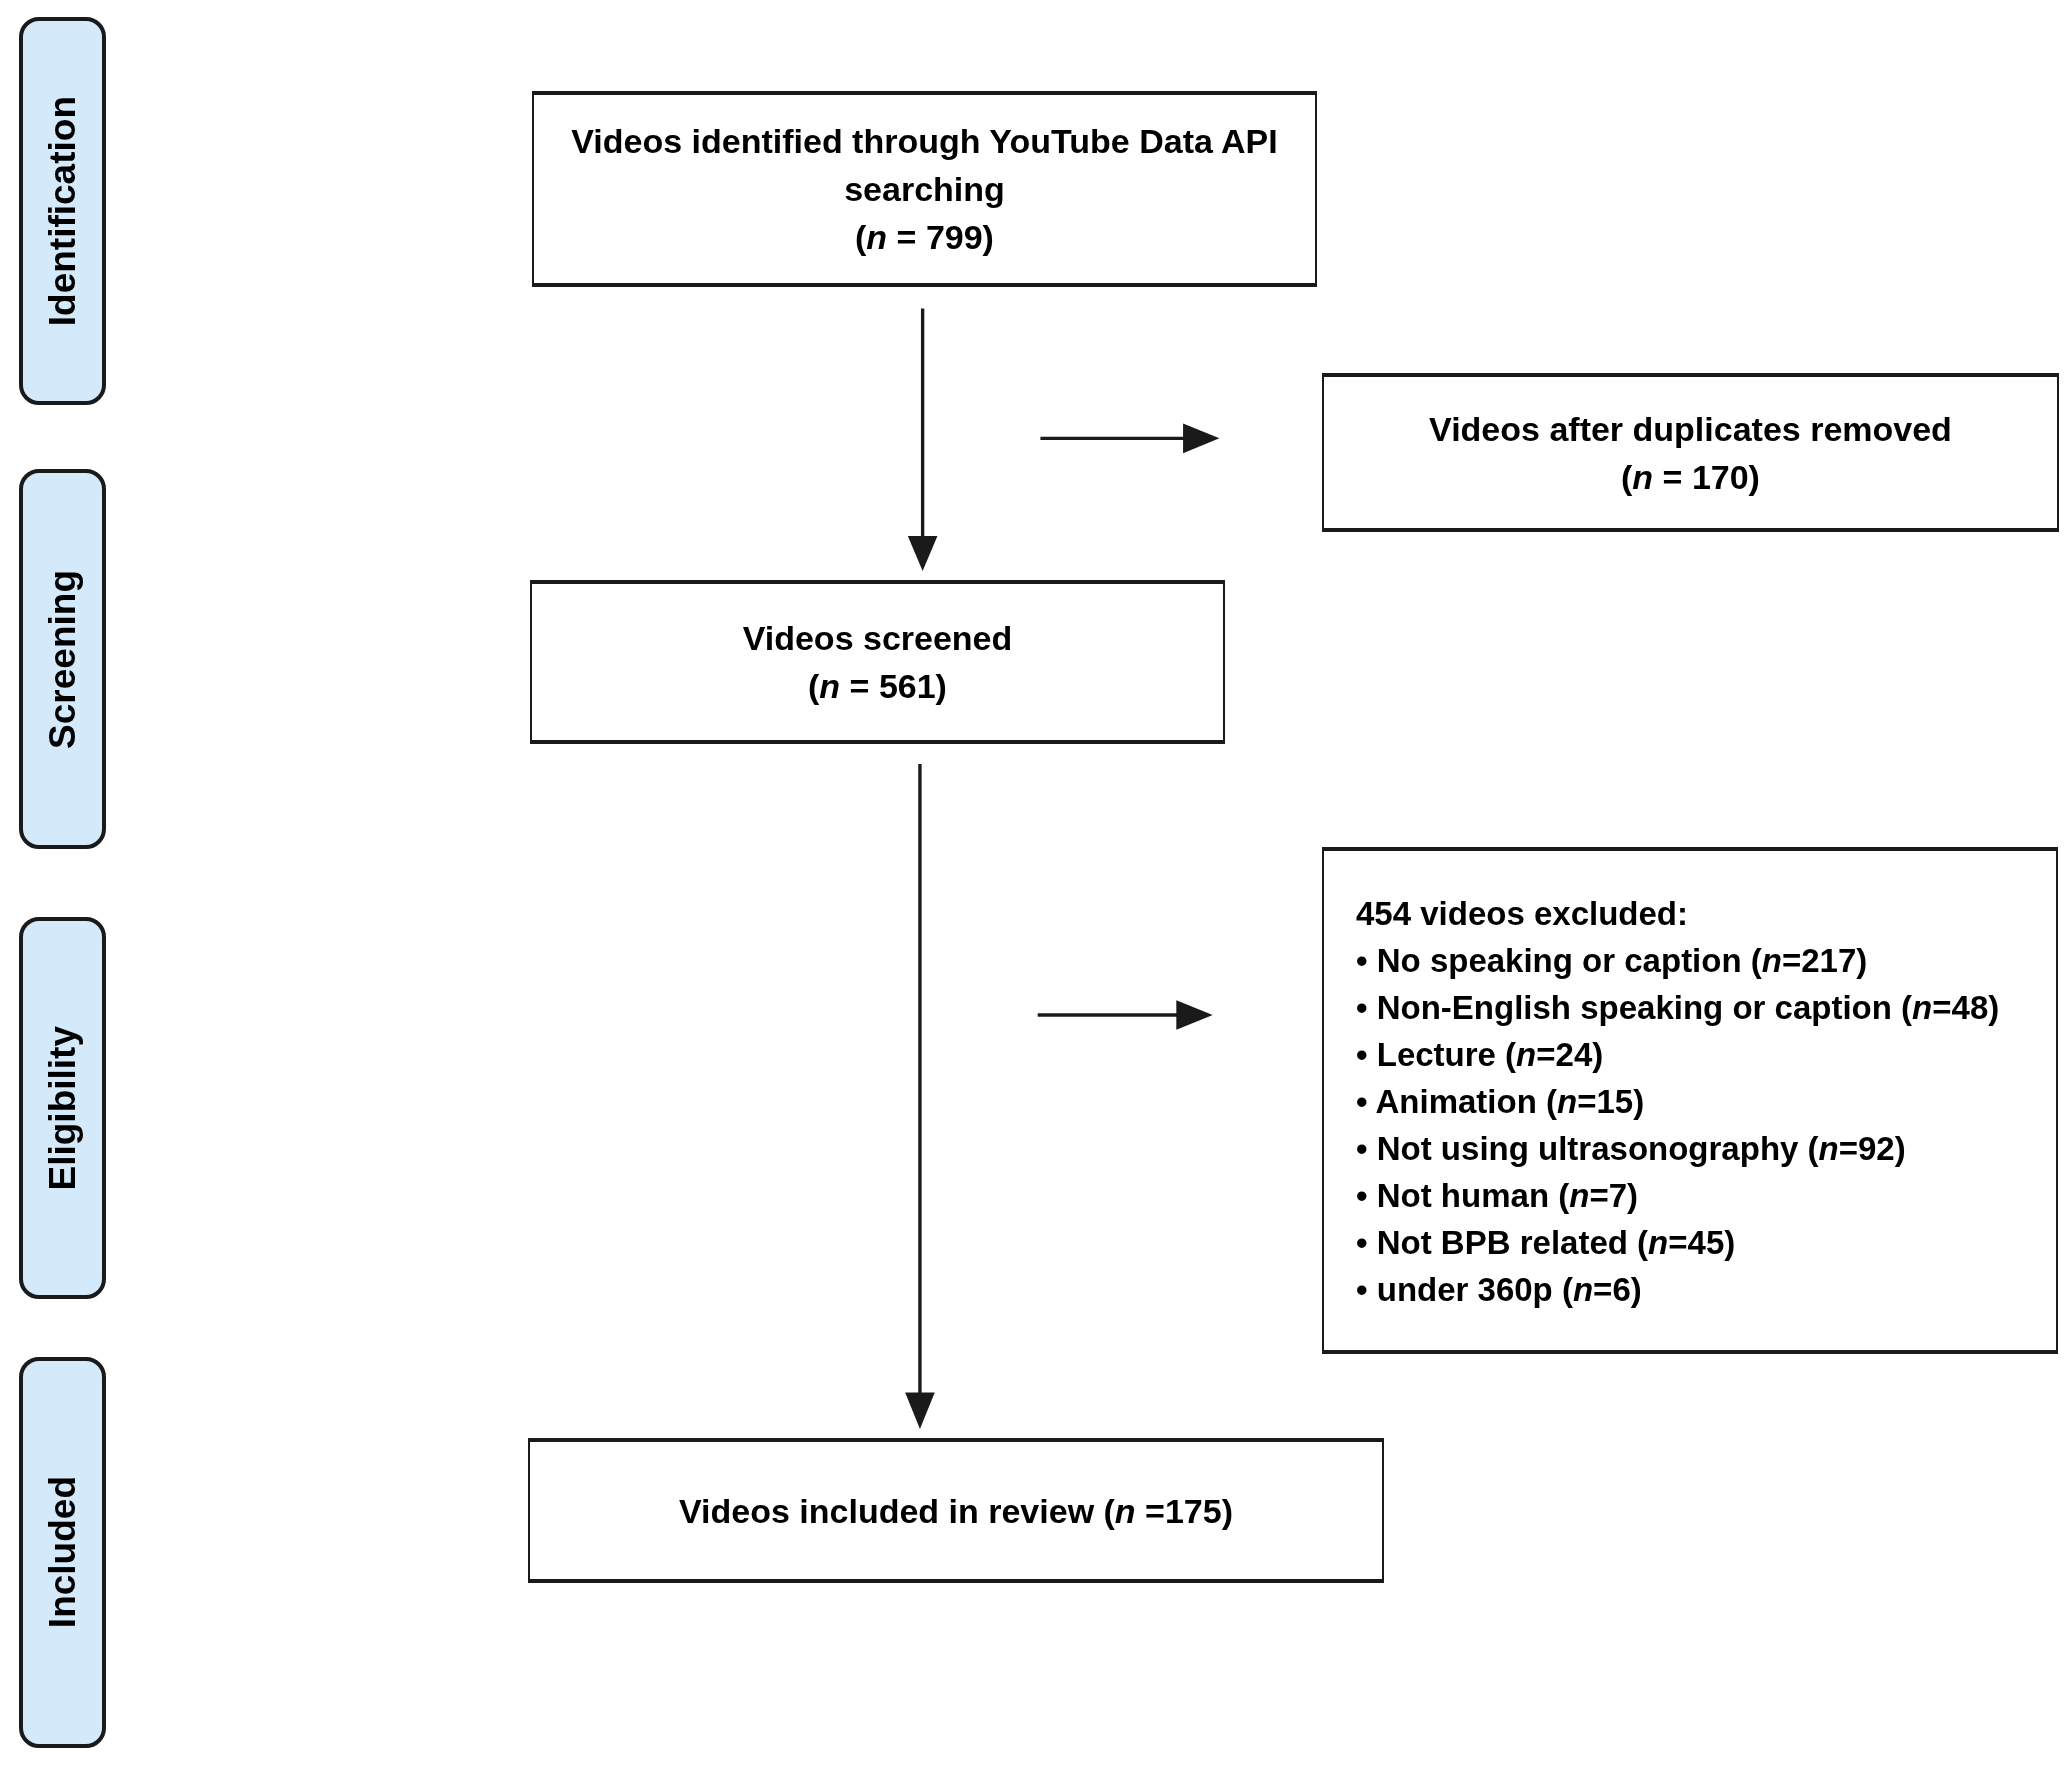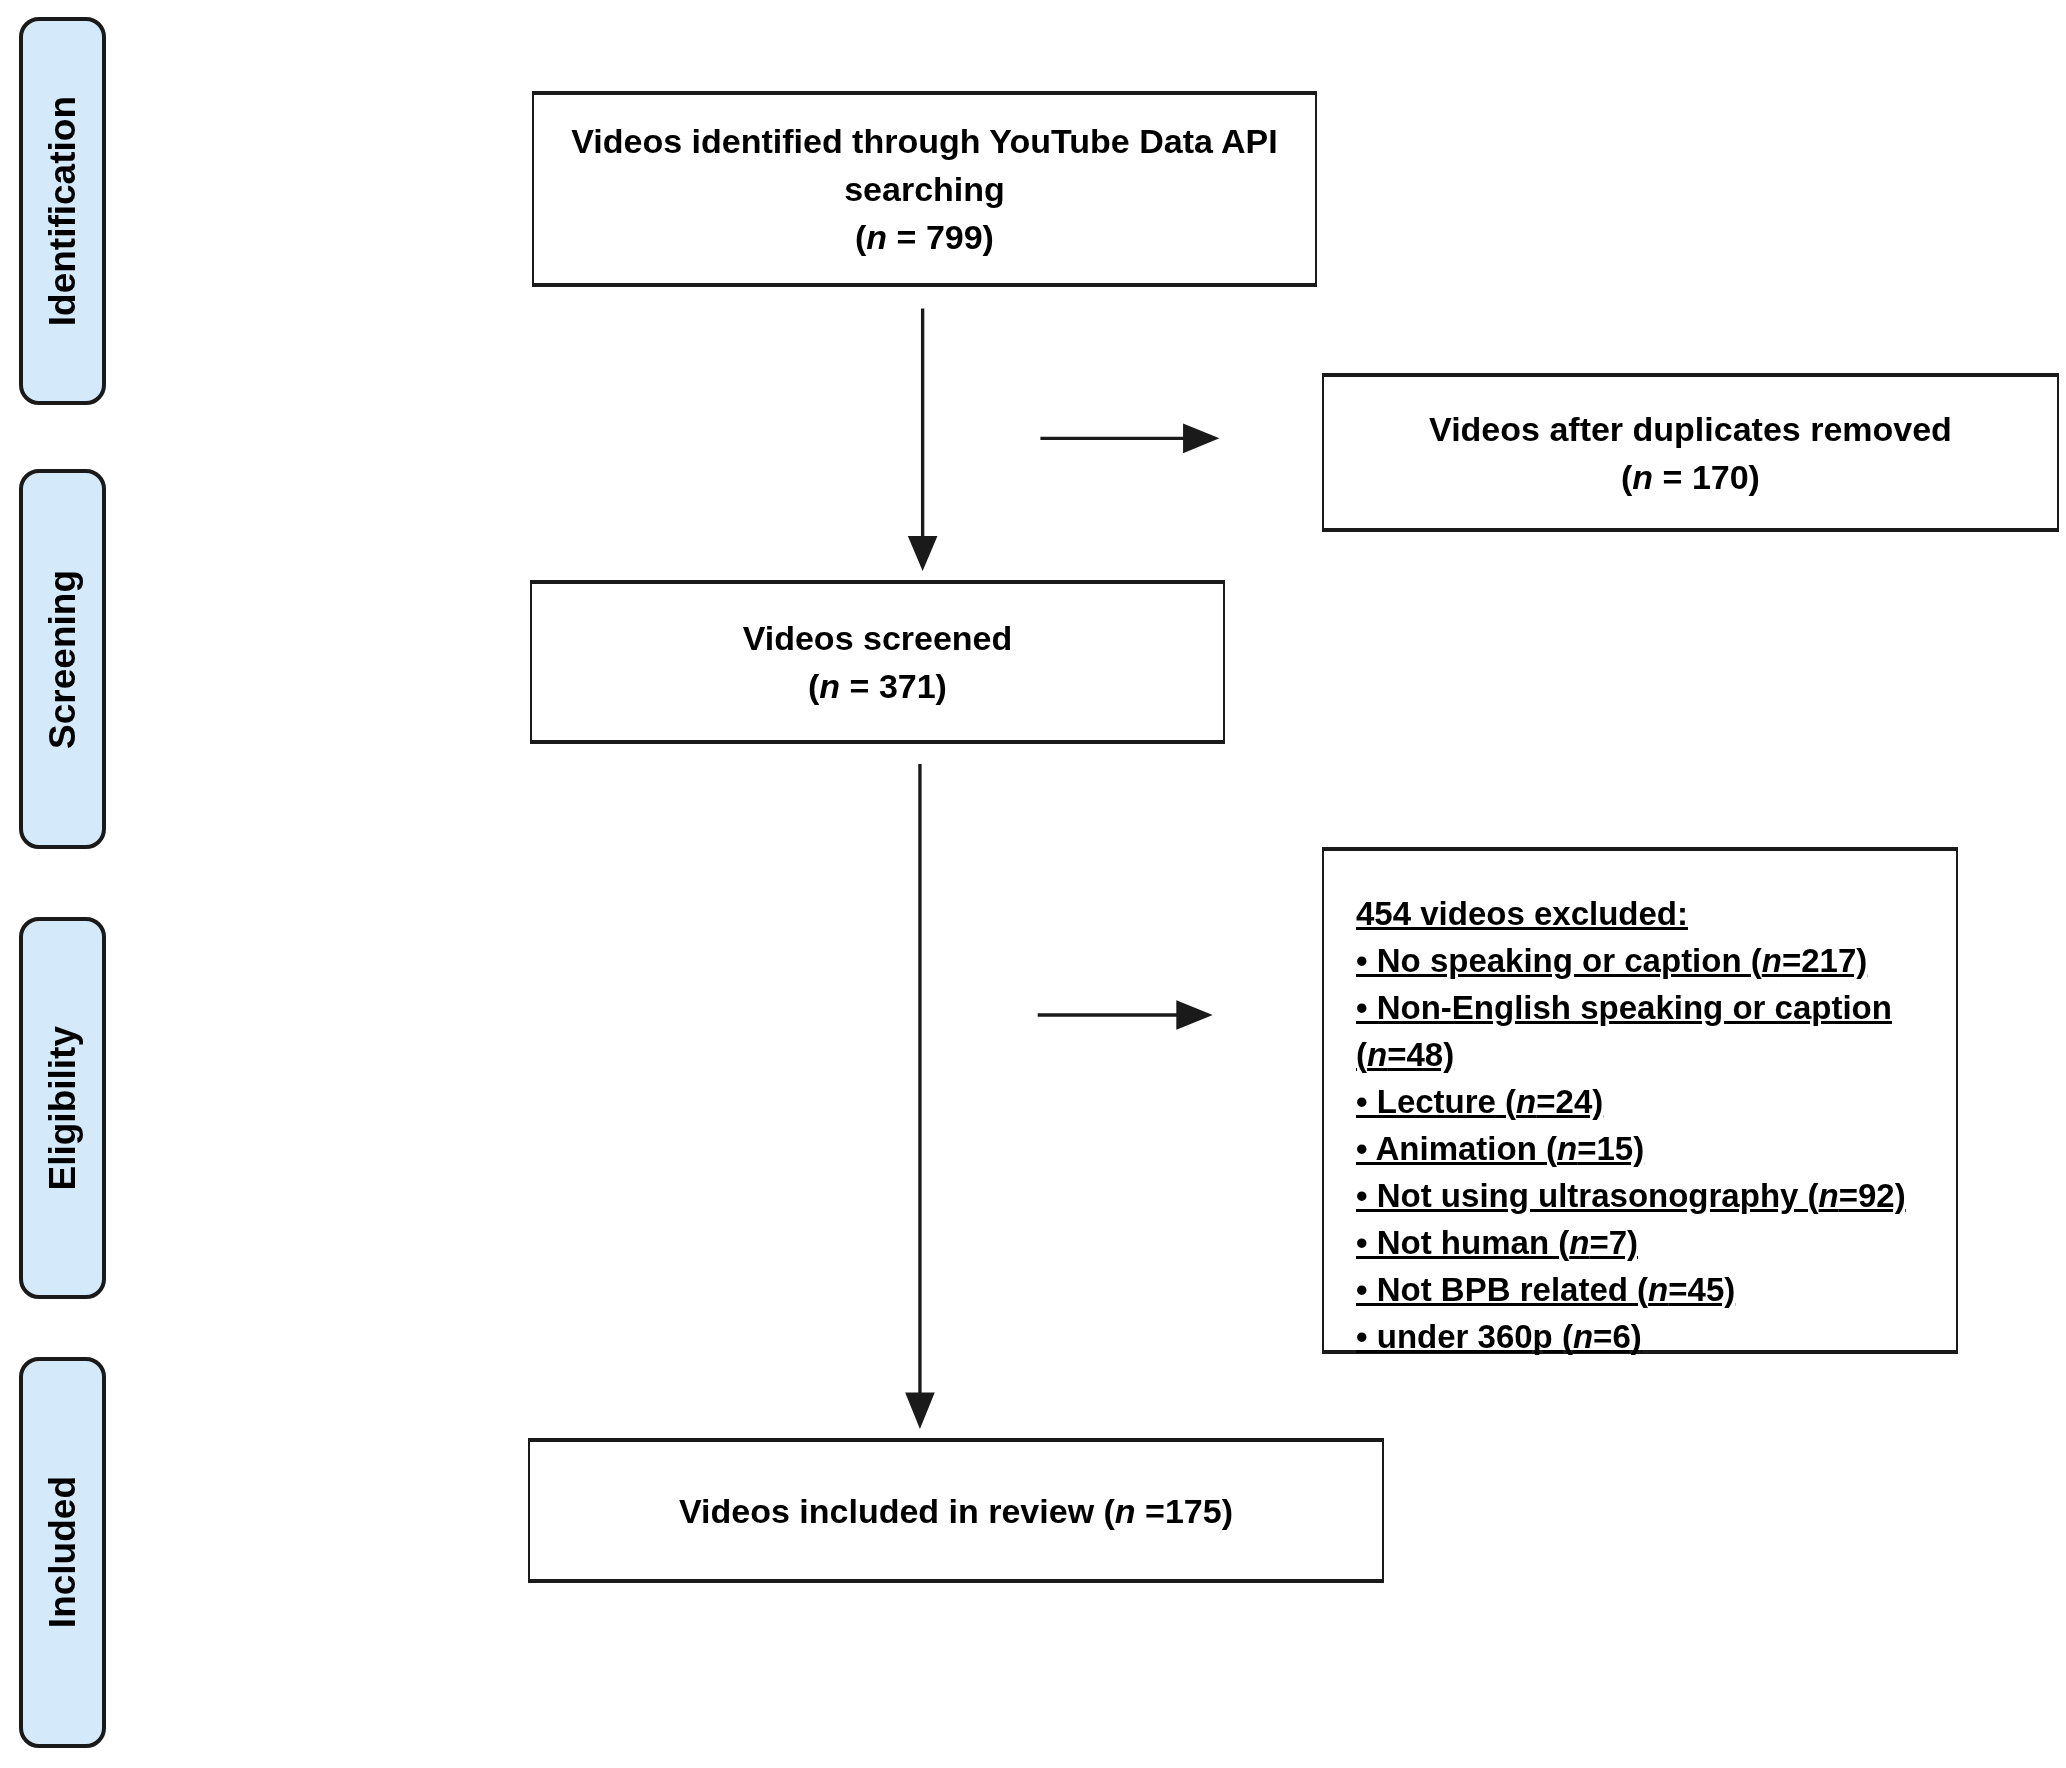--- a/index.html
+++ b/index.html
@@ -51,25 +51,25 @@
     justify-content:center;align-items:center;
     text-align:right;
     font-size:34px;font-weight:600;
     line-height:48px;
   }
   .fbox i{font-style:italic;}
   #box-identified{left:532px;top:91px;width:785px;height:196px;}
   #box-duplicates{left:1322px;top:357px;width:737px;height:159px;margin-top:16px;}
   #box-screened{left:530px;top:580px;width:695px;height:164px;}
   #box-excluded{
-    left:1322px;top:847px;width:636px;height:507px;
+    left:1322px;top:847px;width:736px;height:507px;
     justify-content:flex-start;align-items:flex-start;
     text-align:left;
     padding:39px 8px 0 32px;
-    font-size:33px;line-height:47px;text-decoration:underline;
+    font-size:33px;line-height:47px;
   }
   #box-included{left:528px;top:1438px;width:856px;height:145px;}
 
   .arrows{
     position:absolute;left:0;top:0;width:2066px;height:1769px;
     pointer-events:none;
   }
   .arrows line{stroke:var(--border);stroke-width:5;}
   .arrows polygon{fill:var(--border);}
 </style>
@@ -95,21 +95,21 @@
       <div class="tline"><span>Videos identified through YouTube Data API</span></div>
       <div class="tline"><span>searching</span></div>
       <div class="tline"><span>(</span><i>n</i><span> = 799)</span></div>
     </div>
   <div class="fbox" id="box-duplicates">
       <div class="tline"><span>Videos after duplicates removed</span></div>
       <div class="tline"><span>(</span><i>n</i><span> = 170)</span></div>
     </div>
   <div class="fbox" id="box-screened">
       <div class="tline"><span>Videos screened</span></div>
-      <div class="tline"><span>(</span><i>n</i><span> = 371)</span></div>
+      <div class="tline"><span>(</span><i>n</i><span> = 561)</span></div>
     </div>
   <div class="fbox" id="box-excluded">
       <div class="tline"><span>454 videos excluded:</span></div>
       <div class="tline"><span>• No speaking or caption (</span><i>n</i><span>=217)</span></div>
       <div class="tline"><span>• Non-English speaking or caption (</span><i>n</i><span>=48)</span></div>
       <div class="tline"><span>• Lecture (</span><i>n</i><span>=24)</span></div>
       <div class="tline"><span>• Animation (</span><i>n</i><span>=15)</span></div>
       <div class="tline"><span>• Not using ultrasonography (</span><i>n</i><span>=92)</span></div>
       <div class="tline"><span>• Not human (</span><i>n</i><span>=7)</span></div>
       <div class="tline"><span>• Not BPB related (</span><i>n</i><span>=45)</span></div>

